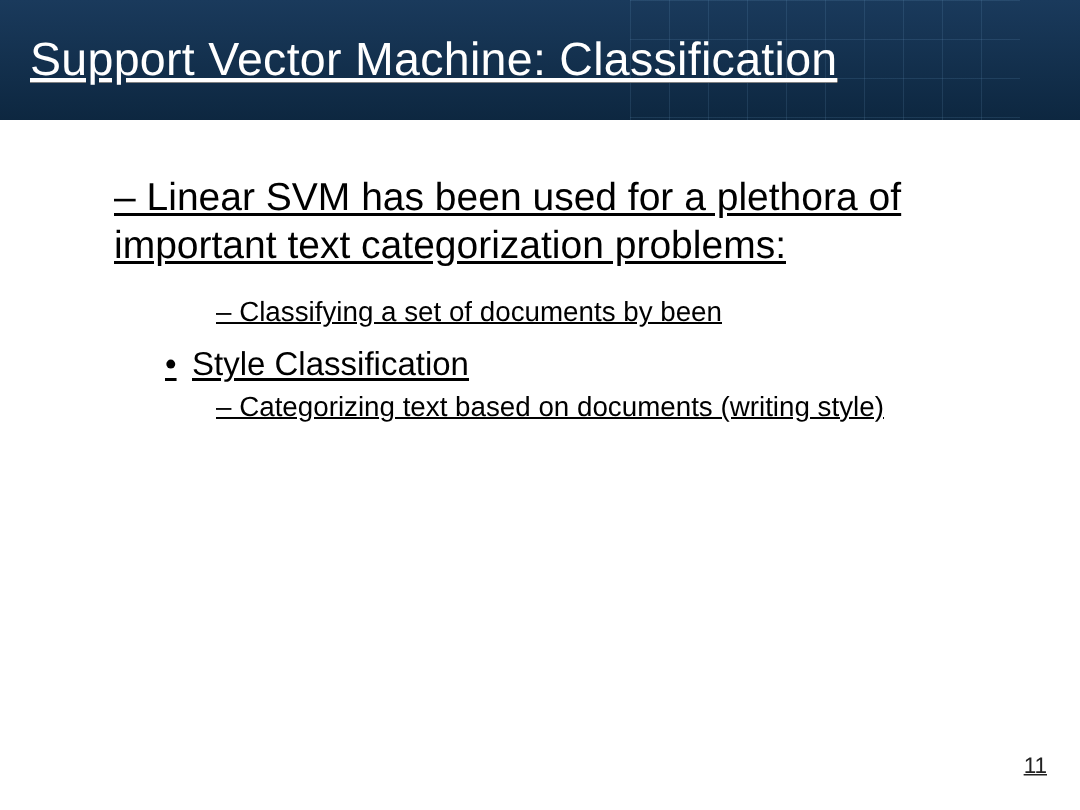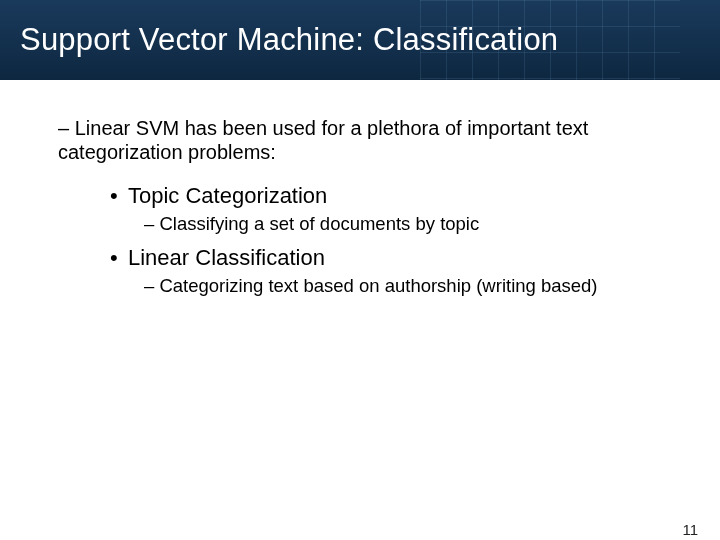--- a/index.html
+++ b/index.html
@@ -1,15 +1,15 @@
 <!DOCTYPE html>
 <html><head>
 <meta charset="utf-8">
 <style>
-  * { margin: 0; padding: 0; box-sizing: border-box; }
+  * { margin: 0; padding: 0; box-sizing: border-box; text-decoration: underline; }
   html, body { width: 720px; height: 540px; font-family: Arial, Helvetica, sans-serif; background: #fff; color: #000; }
   .slide { width: 720px; height: 540px; position: relative; }
   .title-bar {
     height: 80px;
     background: linear-gradient(180deg, #1a3a5c 0%, #0d2740 100%);
     display: flex;
     align-items: center;
     padding: 0 20px;
     position: relative;
     overflow: hidden;
@@ -28,53 +28,50 @@
     color: #fff;
     font-size: 31px;
     font-weight: 400;
     letter-spacing: .2px;
     position: relative;
     z-index: 1;
   }
   .content { padding: 32px 36px 0 36px; }
   .l1 { font-size: 27px; margin-bottom: 8px; }
   .l1 .bul { display: inline-block; width: 22px; }
-  .l2 { font-size: 20px; margin: 4px 0 18px 22px; line-height: 1.22; }
+  .l2 { font-size: 26px; margin: 4px 0 18px 40px; line-height: 1.22; }
   .l3 { font-size: 22px; margin: 10px 0 4px 74px; }
   .l3 .bul { display: inline-block; width: 18px; }
   .l4 { font-size: 18.5px; margin: 2px 0 8px 108px; line-height: 1.22; }
-  .page-num { position: absolute; right: 22px; bottom: 2px; font-size: 15px; color: #222; }
+  .page-num { position: absolute; right: 22px; bottom: 21px; font-size: 15px; color: #222; }
 </style>
 </head>
 <body>
 
 <div class="slide">
 
   <div class="title-bar">
     <div class="title-text">Support Vector Machine: Classification</div>
   </div>
 
   <div class="content">
 
 
     <div class="l2">
       – <span>Linear SVM has been used for a plethora of important text categorization problems:</span>
     </div>
 
-    <div class="l3">
-      <span class="bul">•</span><span>Topic Categorization</span>
-    </div>
     <div class="l4">
-      – <span>Classifying a set of documents by topic</span>
+      – <span>Classifying a set of documents by been</span>
     </div>
 
 
     <div class="l3">
-      <span class="bul">•</span><span>Linear Classification</span>
+      <span class="bul">•</span><span>Style Classification</span>
     </div>
     <div class="l4">
-      – <span>Categorizing text based on authorship (writing based)</span>
+      – <span>Categorizing text based on documents (writing style)</span>
     </div>
 
   </div>
 
   <div class="page-num">11</div>
 </div>
 
 </body></html>

